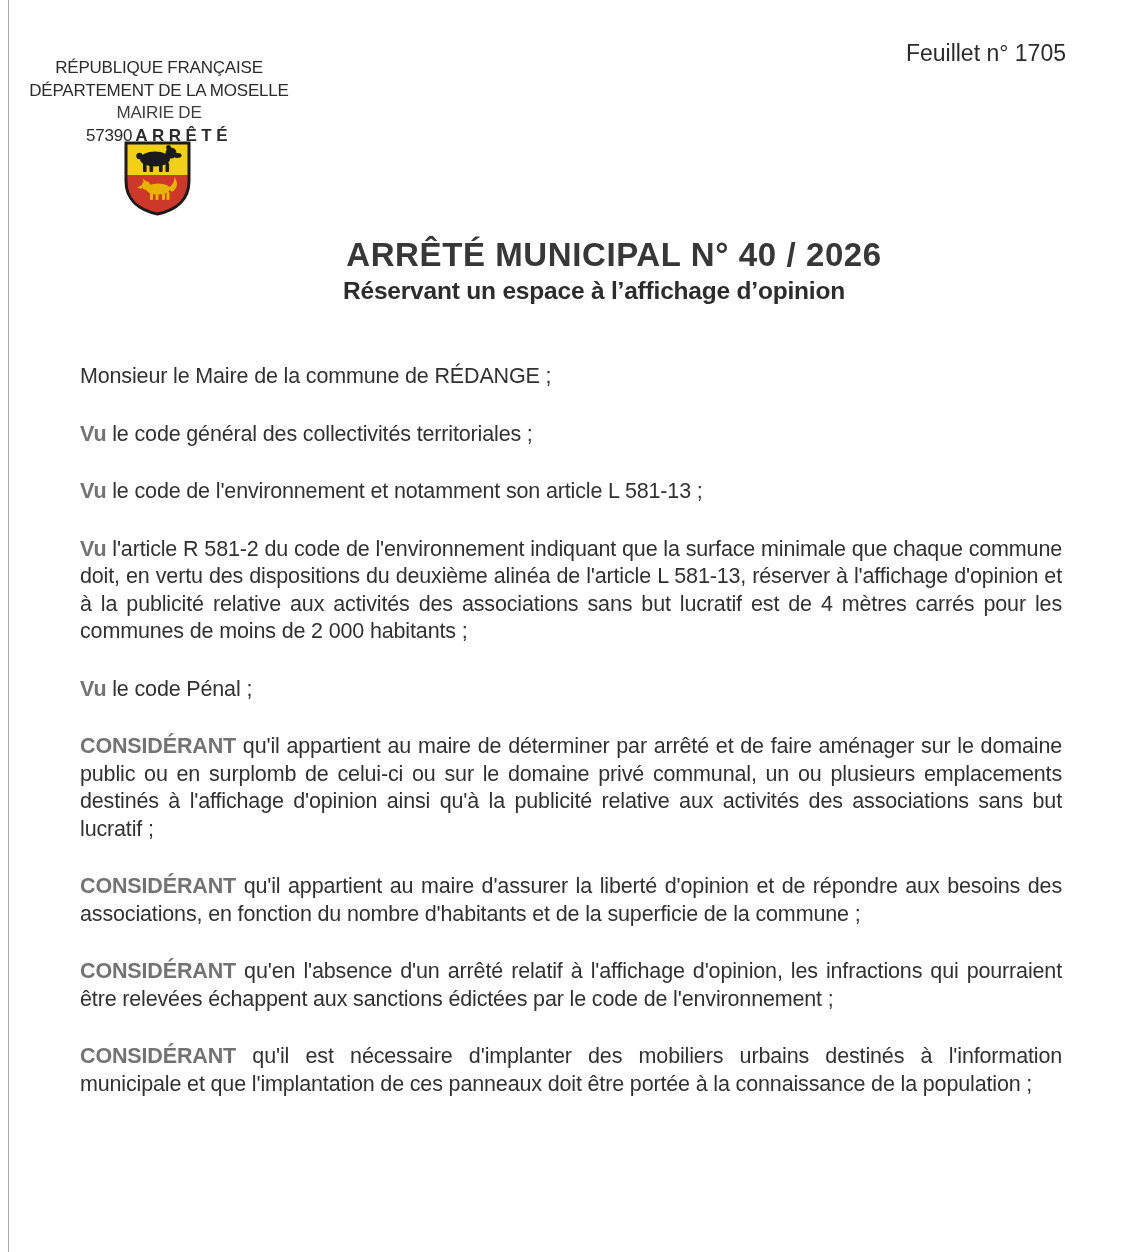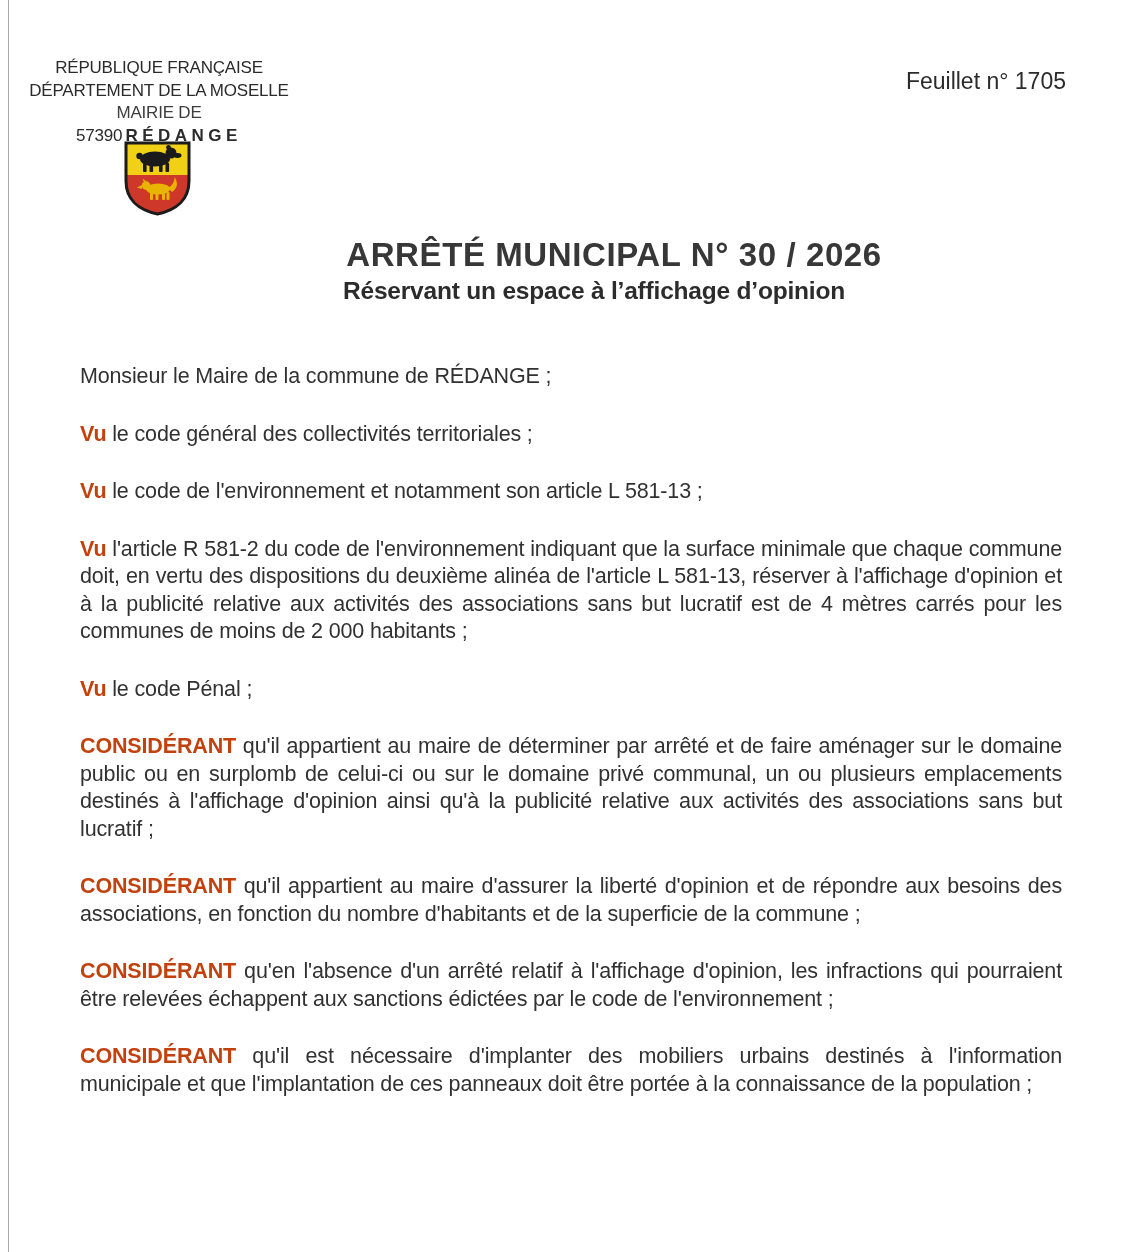--- a/index.html
+++ b/index.html
@@ -22,21 +22,21 @@
     color:#2b2b2b; letter-spacing:-0.2px;
   }
   .letterhead .mairie { color:#3d3d3d; }
   .letterhead .commune {
     font-weight:bold; letter-spacing:4.5px; margin-left:3px;
   }
   .arms {
     position:absolute; left:122px; top:139px;
   }
   .feuillet {
-    position:absolute; right:74px; top:68px;
+    position:absolute; right:74px; top:40px;
     font-size:23px; color:#2b2b2b;
   }
   .title-block {
     position:absolute; left:0; right:0; top:236px; text-align:center;
     color:#373737;
   }
   .doc-title {
     font-size:33px; font-weight:bold; letter-spacing:0.6px;
     margin-left:88px;
   }
@@ -44,34 +44,34 @@
     font-size:24.5px; font-weight:bold; letter-spacing:-0.2px;
     margin:3px 0 16px 48px; color:#2c2c2c;
   }
   .doc-body {
     position:absolute; left:80px; top:363px; width:982px;
     font-size:21.5px; line-height:27.5px; letter-spacing:-0.15px;
   }
   .para {
     margin:0 0 30px 0; text-align:justify; color:#313131;
   }
-  .para strong { color:#c2410c; }
+  .para strong { color:#737373; }
 </style>
 </head>
 <body>
 
 <div class="page">
 
   <div class="scan-line"></div>
 
   <div class="letterhead">
     <div>RÉPUBLIQUE FRANÇAISE</div>
     <div>DÉPARTEMENT DE LA MOSELLE</div>
     <div class="mairie">MAIRIE DE</div>
-    <div><span>57390</span><span class="commune">RÉDANGE</span></div>
+    <div><span>57390</span><span class="commune">ARRÊTÉ</span></div>
   </div>
 
   <div class="arms">
     <svg width="71" height="79" viewBox="0 0 71 79">
       <defs>
         <clipPath id="shieldClip">
           <path d="M4,4 H67 V42 C67,60 55,71 35.5,75 C16,71 4,60 4,42 Z"></path>
         </clipPath>
       </defs>
       <g clip-path="url(#shieldClip)">
@@ -100,21 +100,21 @@
           <rect x="44.5" y="53" width="3" height="8" rx="1"></rect>
         </g>
       </g>
       <path d="M4,4 H67 V42 C67,60 55,71 35.5,75 C16,71 4,60 4,42 Z" fill="none" stroke-width="3" stroke="#1b1b1b"></path>
     </svg>
   </div>
 
   <div class="feuillet">Feuillet n° 1705</div>
 
   <div class="title-block">
-    <div class="doc-title">ARRÊTÉ MUNICIPAL N° 30 / 2026</div>
+    <div class="doc-title">ARRÊTÉ MUNICIPAL N° 40 / 2026</div>
     <div class="doc-subtitle">Réservant un espace à l’affichage d’opinion</div>
   </div>
 
   <div class="doc-body">
       <p class="para"><span>Monsieur le Maire de la commune de RÉDANGE ;</span></p>
       <p class="para"><strong>Vu</strong><span> le code général des collectivités territoriales ;</span></p>
       <p class="para"><strong>Vu</strong><span> le code de l'environnement et notamment son article L 581-13 ;</span></p>
       <p class="para"><strong>Vu</strong><span> l'article R 581-2 du code de l'environnement indiquant que la surface minimale que chaque commune doit, en vertu des dispositions du deuxième alinéa de l'article L 581-13, réserver à l'affichage d'opinion et à la publicité relative aux activités des associations sans but lucratif est de 4 mètres carrés pour les communes de moins de 2 000 habitants ;</span></p>
       <p class="para"><strong>Vu</strong><span> le code Pénal ;</span></p>
       <p class="para"><strong>CONSIDÉRANT</strong><span> qu'il appartient au maire de déterminer par arrêté et de faire aménager sur le domaine public ou en surplomb de celui-ci ou sur le domaine privé communal, un ou plusieurs emplacements destinés à l'affichage d'opinion ainsi qu'à la publicité relative aux activités des associations sans but lucratif ;</span></p>

